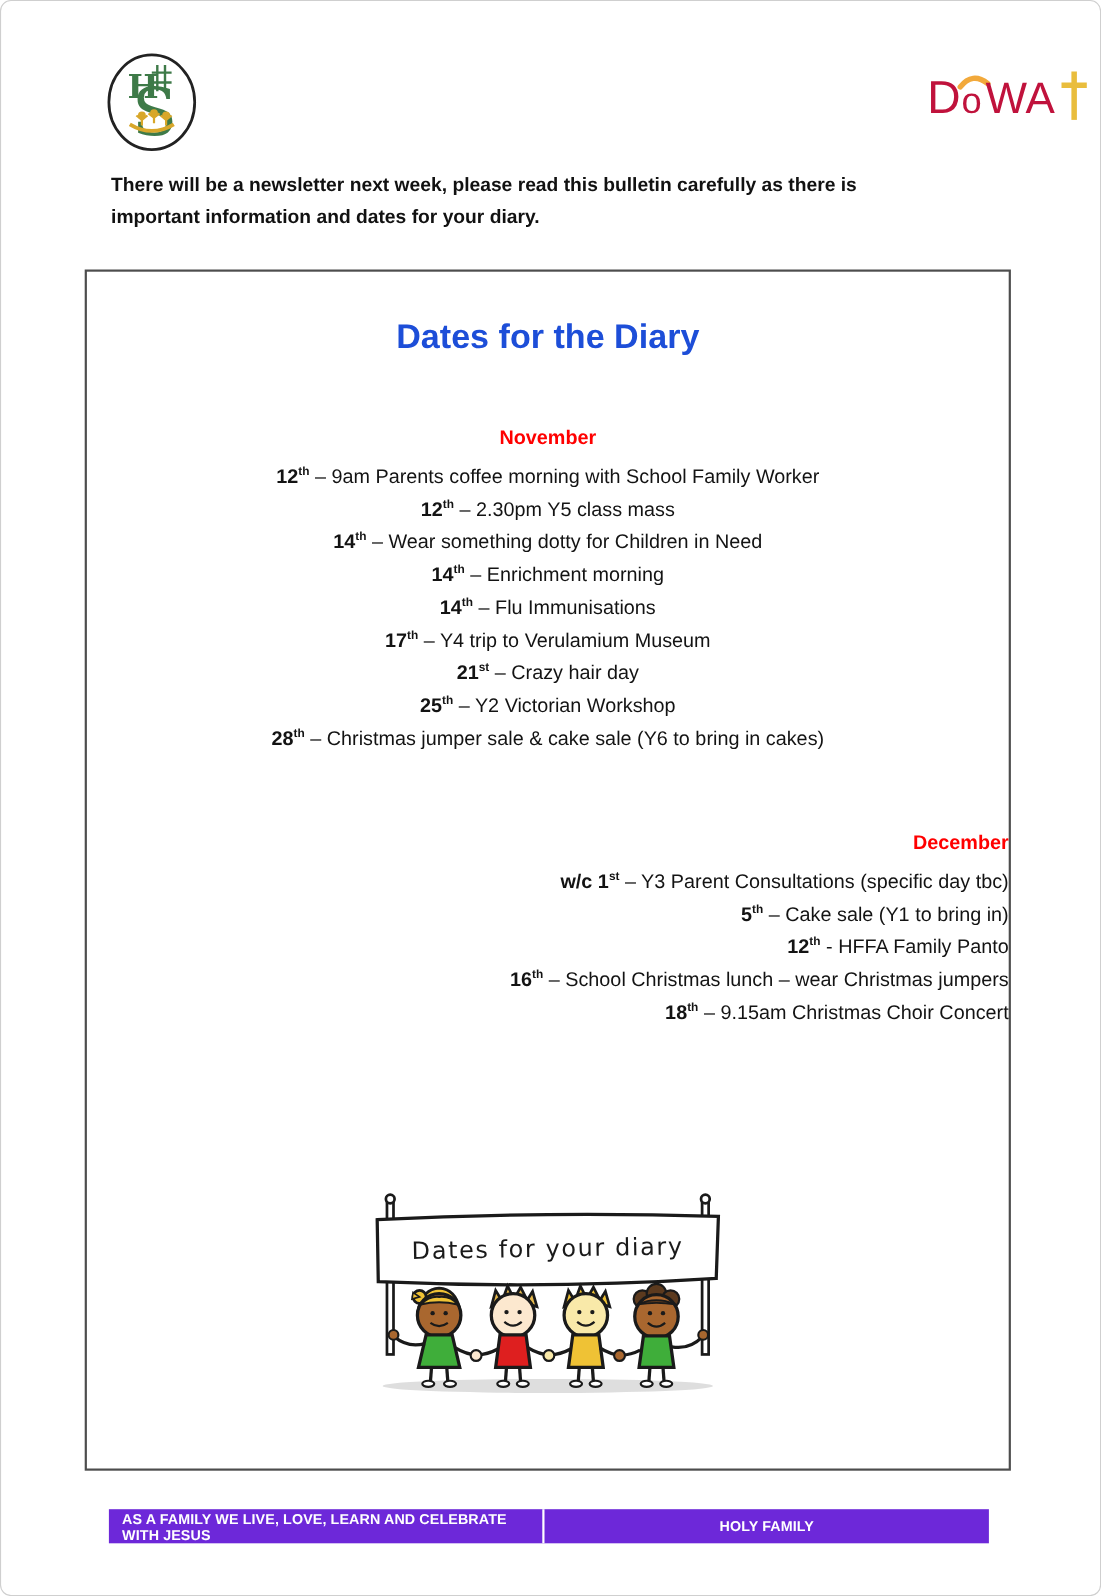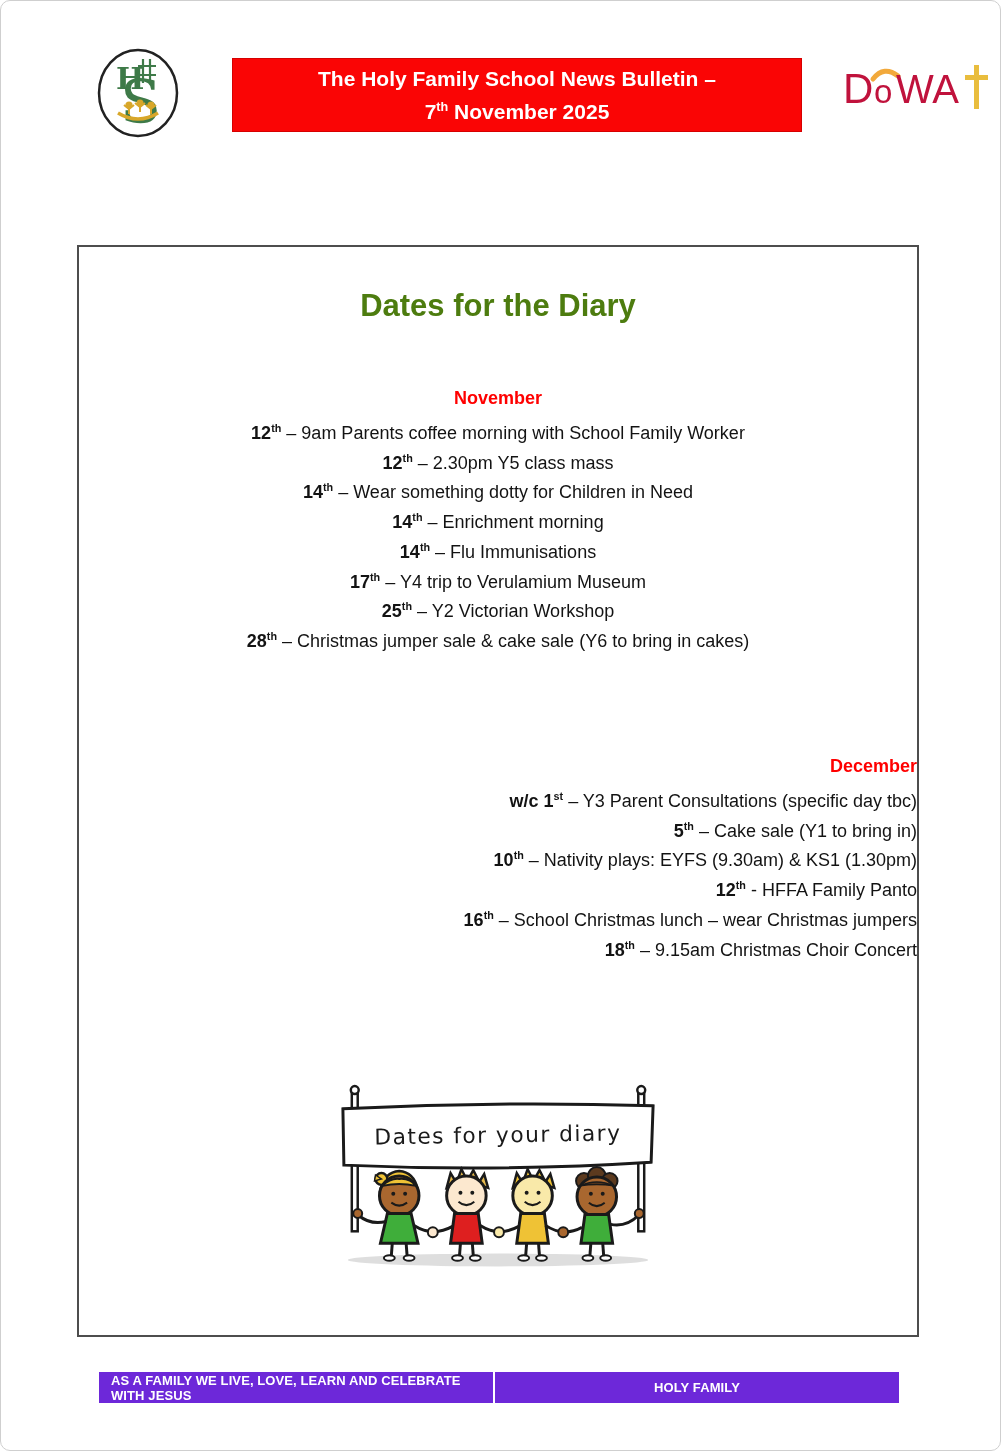--- a/index.html
+++ b/index.html
@@ -27,21 +27,21 @@
     font-weight:bold; font-size:17.5px; line-height:29px; color:#111;
   }
 
   
   .main-box {
     position:absolute; left:76px; top:244px; width:842px; height:1092px;
     border:2px solid #4d4d4d; background:#fff;
   }
   .diary-title {
     position:absolute; top:39px; left:0; width:100%;
-    text-align:center; color:#4d7c0f; font-weight:bold; font-size:31px; line-height:40px;
+    text-align:center; color:#1d4ed8; font-weight:bold; font-size:31px; line-height:40px;
   }
   .diary-section { position:absolute; left:0; width:100%; text-align:center; }
   .sec-0 { top:134px; }
   .sec-1 { top:502px;text-align:right; }
   .section-heading {
     color:#FF0000; font-weight:bold; font-size:18px; line-height:34px; margin-bottom:4px;
   }
   .date-line { font-size:18px; line-height:29.7px; color:#131313; }
   .date-line b { font-weight:bold; }
 
@@ -85,62 +85,59 @@
           <line x1="44" y1="60" x2="49" y2="56"></line>
         <circle cx="55" cy="58" r="2.6"></circle>
           <line x1="55" y1="60" x2="55" y2="67"></line>
           <line x1="55" y1="62" x2="50" y2="58"></line>
           <line x1="55" y1="62" x2="60" y2="58"></line>
       </g>
       <path d="M22,66 Q42,78 62,66" stroke="#D8A72A" stroke-width="3.5" fill="none"></path>
     </svg>
   </div>
 
-  <div class="banner">
-    <div>The Holy Family School News Bulletin –</div>
-    <div><span>7</span><sup>th</sup><span> November 2025</span></div>
-  </div>
 
   <div class="dowat-wrap">
     <svg viewBox="0 0 150 56" width="150" height="56">
       <path d="M30,20 Q41,6 55,17" stroke="#F2A93B" stroke-width="5" fill="none" stroke-linecap="round"></path>
       <text x="0" y="44" font-size="42" fill="#C0123C" font-family="'Liberation Sans', sans-serif">D</text>
       <text x="31" y="44" font-size="33" fill="#C0123C" font-family="'Liberation Sans', sans-serif">o</text>
       <text x="53" y="44" font-size="40" fill="#C0123C" font-family="'Liberation Sans', sans-serif">WA</text>
       <g>
         <rect x="131" y="6" width="5" height="44" fill="#E9BD3D"></rect>
         <rect x="122" y="16" width="23" height="5" fill="#E9BD3D"></rect>
       </g>
     </svg>
   </div>
 
+  <div class="intro">There will be a newsletter next week, please read this bulletin carefully as there is important information and dates for your diary.</div>
 
   <div class="main-box">
     <div class="diary-title">Dates for the Diary</div>
 
     <div class="diary-section sec-0">
       <div class="section-heading">November</div>
       <div>
           <div class="date-line"><b>12<sup>th</sup></b> – 9am Parents coffee morning with School Family Worker</div>
           <div class="date-line"><b>12<sup>th</sup></b> – 2.30pm Y5 class mass</div>
           <div class="date-line"><b>14<sup>th</sup></b> – Wear something dotty for Children in Need</div>
           <div class="date-line"><b>14<sup>th</sup></b> – Enrichment morning</div>
           <div class="date-line"><b>14<sup>th</sup></b> – Flu Immunisations</div>
           <div class="date-line"><b>17<sup>th</sup></b> – Y4 trip to Verulamium Museum</div>
+          <div class="date-line"><b>21<sup>st</sup></b> – Crazy hair day</div>
           <div class="date-line"><b>25<sup>th</sup></b> – Y2 Victorian Workshop</div>
           <div class="date-line"><b>28<sup>th</sup></b> – Christmas jumper sale &amp; cake sale (Y6 to bring in cakes)</div>
         </div>
     </div>
 
     <div class="diary-section sec-1">
       <div class="section-heading">December</div>
       <div>
           <div class="date-line"><b>w/c 1<sup>st</sup></b> – Y3 Parent Consultations (specific day tbc)</div>
           <div class="date-line"><b>5<sup>th</sup></b> – Cake sale (Y1 to bring in)</div>
-          <div class="date-line"><b>10<sup>th</sup></b> – Nativity plays: EYFS (9.30am) &amp; KS1 (1.30pm)</div>
           <div class="date-line"><b>12<sup>th</sup></b> - HFFA Family Panto</div>
           <div class="date-line"><b>16<sup>th</sup></b> – School Christmas lunch – wear Christmas jumpers</div>
           <div class="date-line"><b>18<sup>th</sup></b> – 9.15am Christmas Choir Concert</div>
         </div>
     </div>
 
     <div class="cartoon-wrap">
       <svg viewBox="0 0 330 190" width="326" height="188">
 
         <ellipse cx="165" cy="181" rx="152" ry="6.5" fill="#d8d8d8" opacity="0.85"></ellipse>

